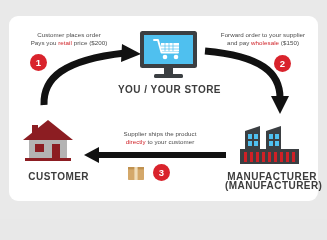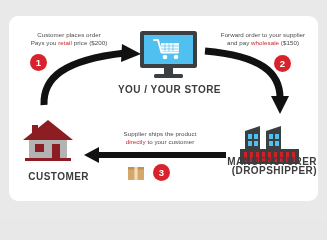--- a/index.html
+++ b/index.html
@@ -204,23 +204,23 @@
       <rect x="16" y="34" width="3" height="10"></rect>
       <rect x="22" y="34" width="3" height="10"></rect>
       <rect x="28" y="34" width="3" height="10"></rect>
       <rect x="34" y="34" width="3" height="10"></rect>
       <rect x="40" y="34" width="3" height="10"></rect>
       <rect x="46" y="34" width="3" height="10"></rect>
       <rect x="52" y="34" width="3" height="10"></rect>
     </g>
   </svg>
 
-  <div class="node-label" style="left:225px; top:157px; width:92px;">
+  <div class="node-label" style="left:225px; top:172px; width:92px;">
     <div>MANUFACTURER</div>
-    <div>(DROPSHIPPER)</div>
+    <div>(MANUFACTURER)</div>
   </div>
 
   <svg class="node" id="package-icon" viewBox="0 0 16 13">
     <rect x="0" y="0" width="16" height="13" rx="0.8" fill="#d4a86a"></rect>
     <rect x="0" y="0" width="16" height="2.4" fill="#c0914f"></rect>
     <rect x="6.4" y="0" width="3.2" height="13" fill="#f0dcb8"></rect>
   </svg>
 
 </div>
 

